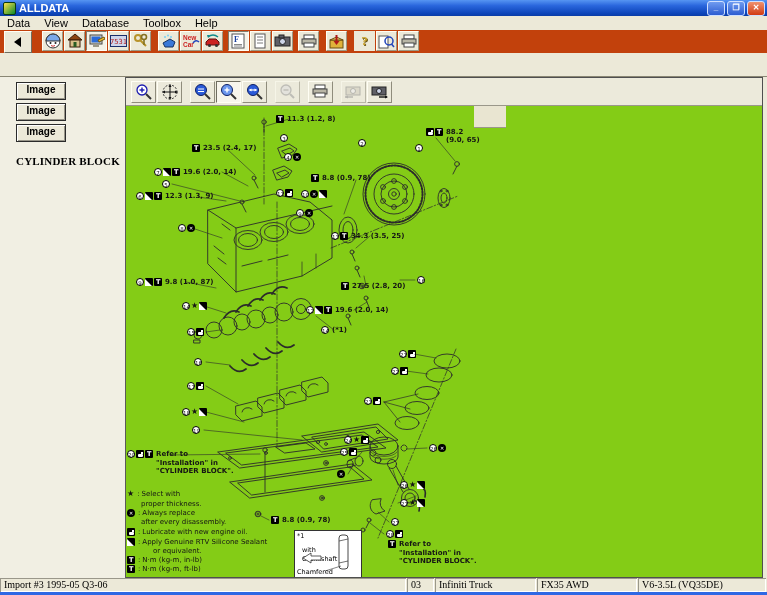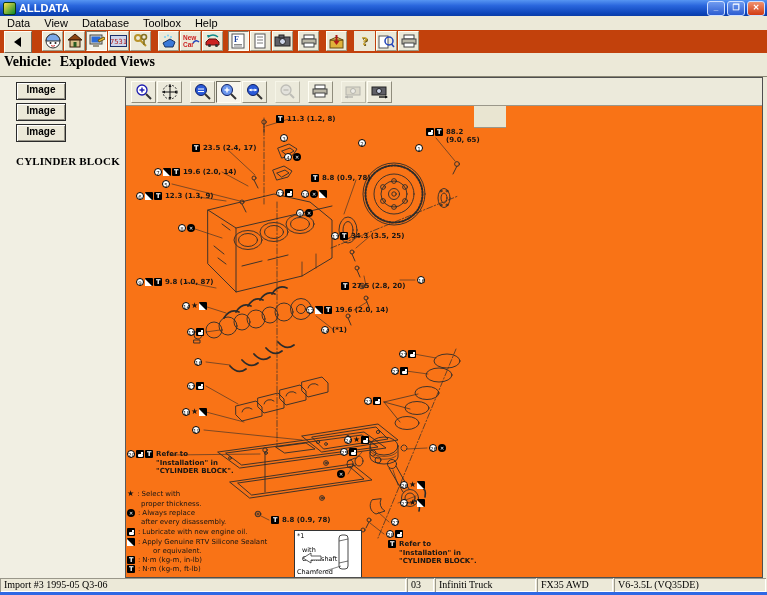--- a/index.html
+++ b/index.html
@@ -47,21 +47,21 @@
 
   .panel{flex:1;background:#fff;border:1px solid #4f4f4f;border-left:none;margin-right:4px;
     display:flex;flex-direction:column;box-sizing:border-box;}
   .dtoolbar{height:27px;background:#eceadb;border-bottom:1px solid #9a978a;display:flex;align-items:center;padding-left:5px;}
   .dbtn{width:25px;height:22px;margin-right:1px;display:flex;align-items:center;justify-content:center;
     border:1px solid;border-color:#fffef4 #8f8c7c #8f8c7c #fffef4;background:#eceadb;box-sizing:border-box;}
   .dbtn.gap{margin-left:7px;}
   .dbtn.pressed{border-color:#6f6d60 #fffef4 #fffef4 #6f6d60;background:#f7f5ec;}
   .dbtn.disabled{opacity:.55}
 
-  .diagram{position:relative;flex:1;background:#f97316;overflow:hidden;}
+  .diagram{position:relative;flex:1;background:#84cc16;overflow:hidden;}
   .diagram svg.art{position:absolute;left:0;top:0;}
   .beige-box{position:absolute;left:348px;top:0;width:32px;height:21px;background:#e9e5d1;border-bottom:1px solid #9a978a;}
 
   
   .callout{position:absolute;display:flex;align-items:flex-start;font:bold 7px "DejaVu Sans",sans-serif;
     color:#151515;white-space:nowrap;line-height:9px;}
   .callout .ct{margin-left:2px;}
   .callout .csub{position:absolute;left:20px;top:8px;}
   .clines div{line-height:8.5px;font-weight:bold;}
   .ci{display:inline-block;width:8px;height:8px;border:1px solid #000;border-radius:50%;background:#fff;
@@ -83,21 +83,21 @@
   .inset{position:absolute;left:168px;top:424px;width:66px;height:46px;border:1px solid #333;background:#fff;font:6.5px "DejaVu Sans",sans-serif;}
   .inset .tag{position:absolute;left:2px;top:1px;}
   .inset .l1{position:absolute;left:7px;top:24px;text-align:center;}
   .inset .l2{position:absolute;left:7px;top:15px;}
   .inset .chamf{position:absolute;left:2px;top:37px;}
   .inset svg{position:absolute;left:0;top:0;}
 
   
   .status{display:flex;height:14px;background:#ece9d8;font:10px "Liberation Serif",serif;align-items:stretch;}
   .scell{box-shadow:inset 1px 1px 0 #9a978a,inset -1px -1px 0 #fff;padding:1px 0 0 4px;box-sizing:border-box;margin-right:1px;overflow:hidden;}
-  .c0{width:406px;} .c1{width:27px;} .c2{width:101px;} .c3{width:76px;} .c4{flex:1;}
+  .c0{width:406px;} .c1{width:27px;} .c2{width:101px;} .c3{width:100px;} .c4{flex:1;}
   .taskbar{height:5px;background:#2d68e4;}
 </style>
 </head>
 <body>
 
 <div class="win">
 
   <div class="titlebar">
     <span class="app-ico"></span>
     <span>ALLDATA</span>
@@ -234,21 +234,20 @@
     <div class="tbtn" style="left:398px">
       <svg width="16" height="14">
         <rect x="3" y="1" width="10" height="4" fill="#fff" stroke="#444"></rect>
           <rect x="1" y="5" width="14" height="5" fill="#b9b6a6" stroke="#444"></rect>
           <rect x="3" y="9" width="10" height="4" fill="#fff" stroke="#444"></rect>
       </svg>
     </div>
   </div>
 
   <div class="header">
-    <div class="h1"><span>Vehicle:</span><span class="t2">Exploded Views</span></div>
   </div>
 
   <div class="content">
     <div class="sidebar">
       <div class="img-btn" style="top:5px">Image</div>
       <div class="img-btn" style="top:26px">Image</div>
       <div class="img-btn" style="top:47px">Image</div>
       <div class="side-label">CYLINDER BLOCK</div>
     </div>
 

